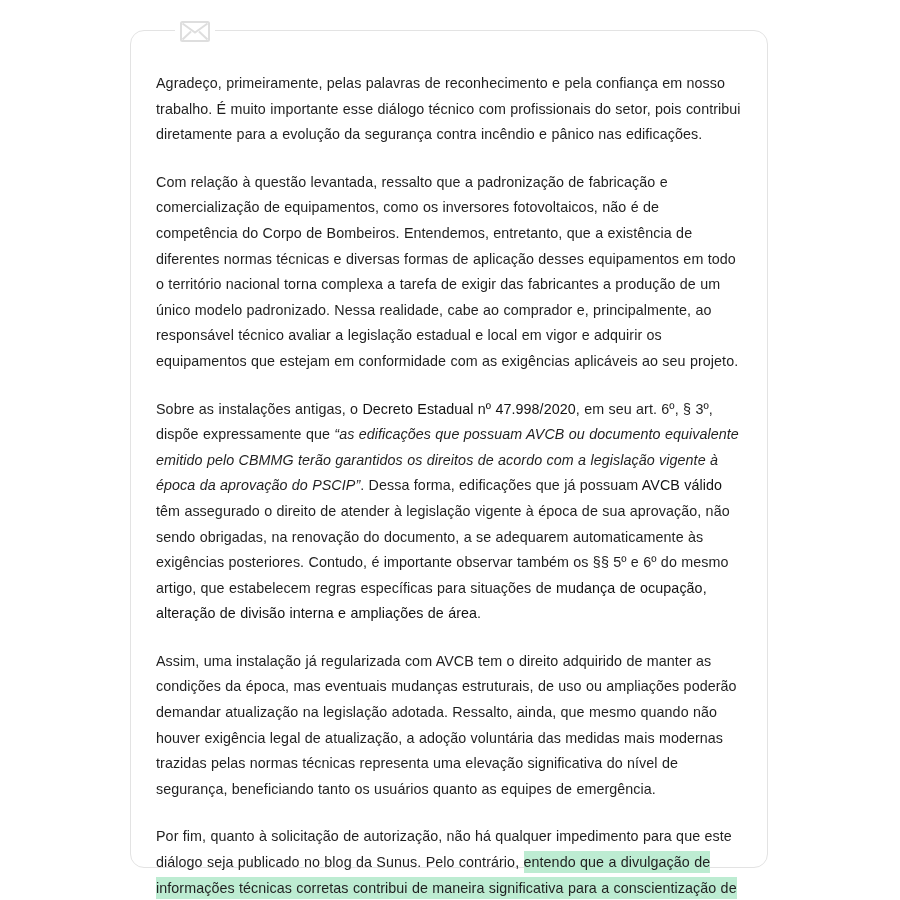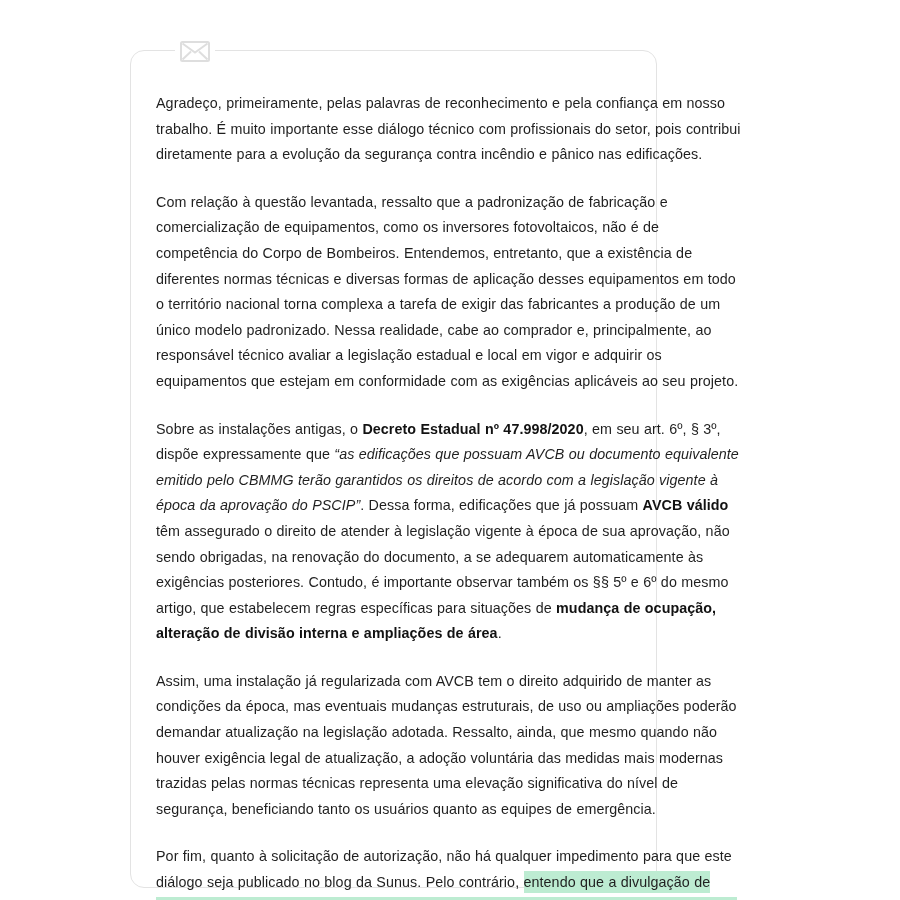--- a/index.html
+++ b/index.html
@@ -20,27 +20,26 @@
     height: 900px;
     background: #ffffff;
     overflow: hidden;
   }
 
   
   #letter-card {
     position: absolute;
     left: 130px;
     top: 30px;
-    width: 527px;
+    width: 638px;
     height: 838px;
     box-sizing: border-box;
     background: #ffffff;
     border: 1px solid #e3e3e3;
     border-radius: 14px;
-    margin-top: 20px;
   }
 
   
   #envelope-icon {
     position: absolute;
     left: 44px;
     top: -13px;
     width: 40px;
     height: 26px;
     background: #ffffff;
@@ -63,21 +62,21 @@
     font-size: 14.3px;
     line-height: 25.6px;
     color: #1f1f1f;
     letter-spacing: 0.005em;
     text-align: left;
     word-spacing: 0.02em;
   }
   .para:last-child { margin-bottom: 0; }
 
   .para b, .para strong {
-    font-weight: 700;
+    font-weight: 400;
     color: #121212;
   }
   .para i, .para em {
     font-style: italic;
   }
 
   mark.hl {
     background: #bdecd2;
     color: #1f1f1f;
     padding: 3px 0;

